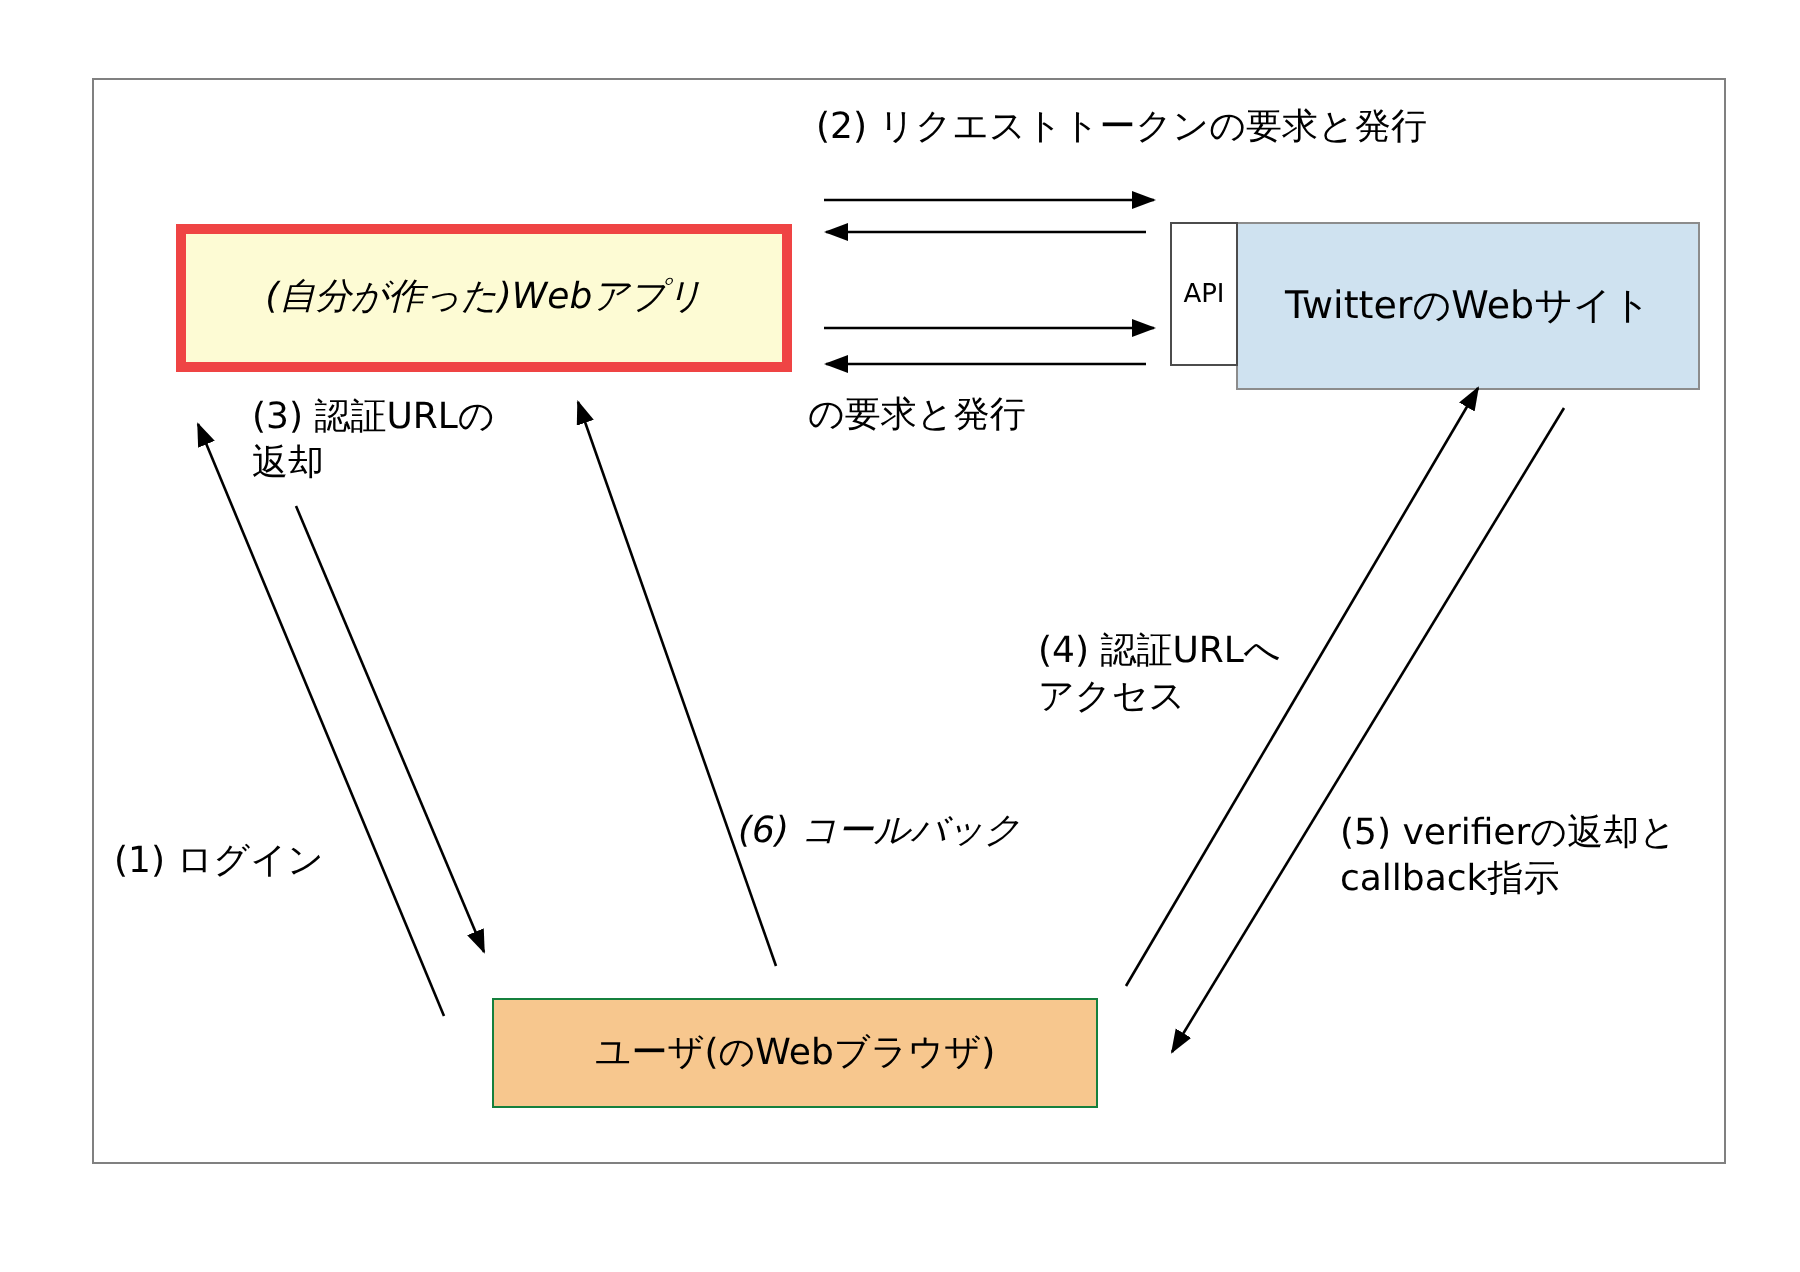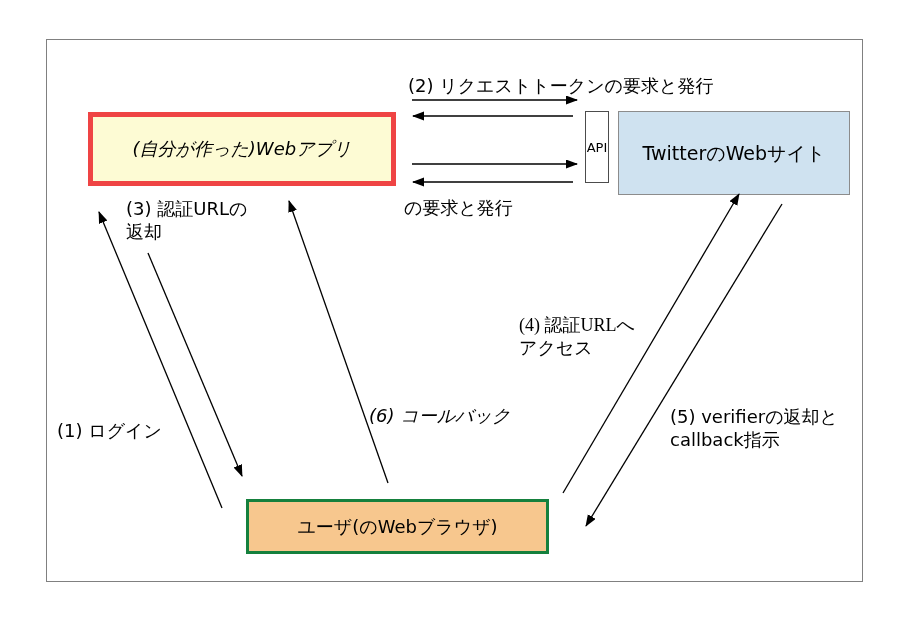--- a/index.html
+++ b/index.html
@@ -17,32 +17,32 @@
 
   .box {
     position: absolute; display: flex; align-items: center; justify-content: center;
     font-size: 18px; line-height: 1; white-space: nowrap; box-sizing: border-box;
   }
   .box-webapp {
     left: 88px; top: 112px; width: 308px; height: 74px;
     background: var(--web-app-fill, #FDFBD4); border: 5px solid #ef4444; font-style: italic;
   }
   .box-api {
-    left: 585px; top: 111px; width: 24px; height: 72px;
+    left: 585px; top: 111px; width: 34px; height: 72px;
     background: var(--api-fill, #fff); border: 1px solid #4c4c4c;
     font-size: 13px; z-index: 2;
   }
   .box-twitter {
     left: 618px; top: 111px; width: 232px; height: 84px;
     background: var(--twitter-fill, #CFE2F0); border: 1px solid #8c8c8c;
     font-size: 19px;
   }
   .box-user {
     left: 246px; top: 499px; width: 303px; height: 55px;
-    background: var(--user-fill, #F7C78E); border: 3px solid #15803d;
+    background: var(--user-fill, #F7C78E); border: 1px solid #15803d;
   }
 
   .arrows { position: absolute; left: 0; top: 0; pointer-events: none; z-index: 1; }
   .arrow { stroke: var(--arrow-color, #000); stroke-width: 1.3px; fill: none; }
   #ah path { fill: var(--arrow-color, #000); stroke: none; }
 
   .lbl {
     position: absolute; font-size: 18px; line-height: 23px; white-space: nowrap; z-index: 3;
   }
   .lbl span { display: block; }
@@ -91,30 +91,30 @@
   </div>
 
   <div class="box box-user">
     <span>ユーザ(のWebブラウザ)</span>
   </div>
 
   <div class="lbl" style="left:57px; top:419px;">
     <span>(1) ログイン</span>
   </div>
 
-  <div class="lbl" style="left:408px; top:74px;">
+  <div class="lbl" style="left:408px; top:52px;">
     <span>(2) リクエストトークンの要求と発行</span>
   </div>
 
   <div class="lbl" style="left:126px; top:197px;">
     <span>(3) 認証URLの</span>
     <span>返却</span>
   </div>
 
-  <div class="lbl" style="left:519px; top:314px;font-family:Liberation Serif, serif;">
+  <div class="lbl" style="left:519px; top:314px;">
     <span>(4) 認証URLへ</span>
     <span>アクセス</span>
   </div>
 
   <div class="lbl" style="left:670px; top:405px;">
     <span>(5) verifierの返却と</span>
     <span>callback指示</span>
   </div>
 
   <div class="lbl" style="left:369px; top:404px;font-style:italic;">

